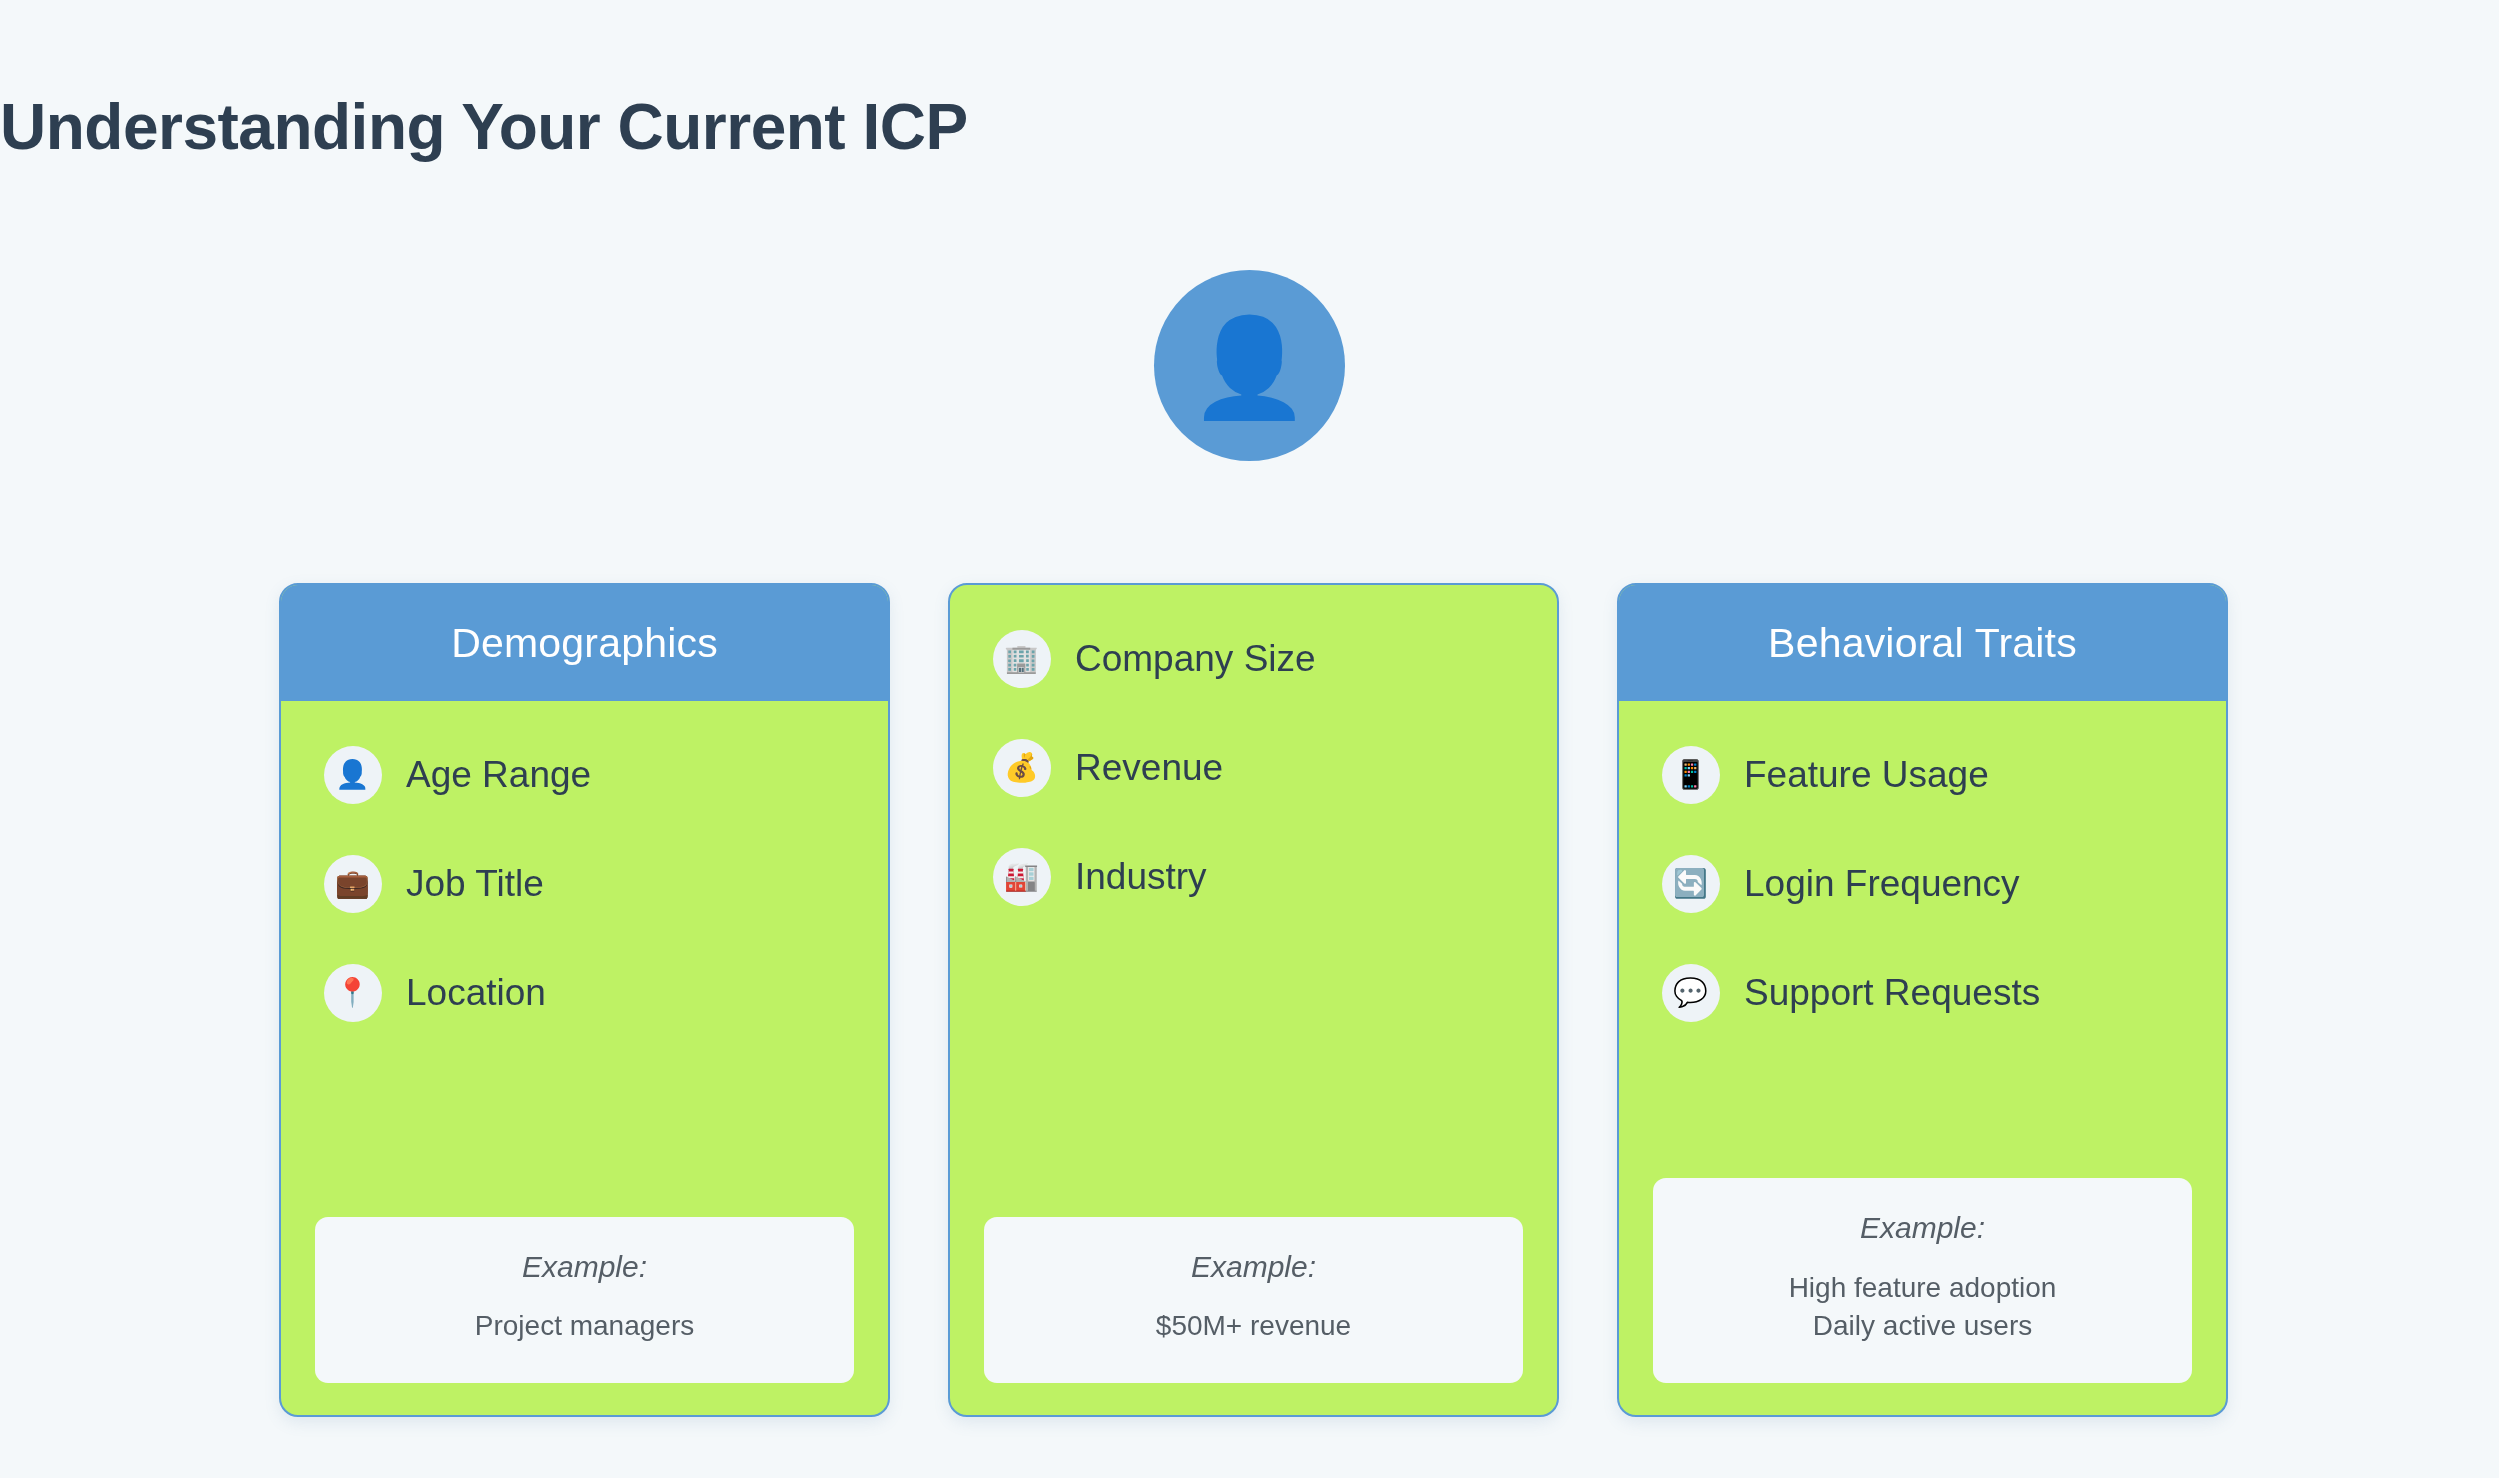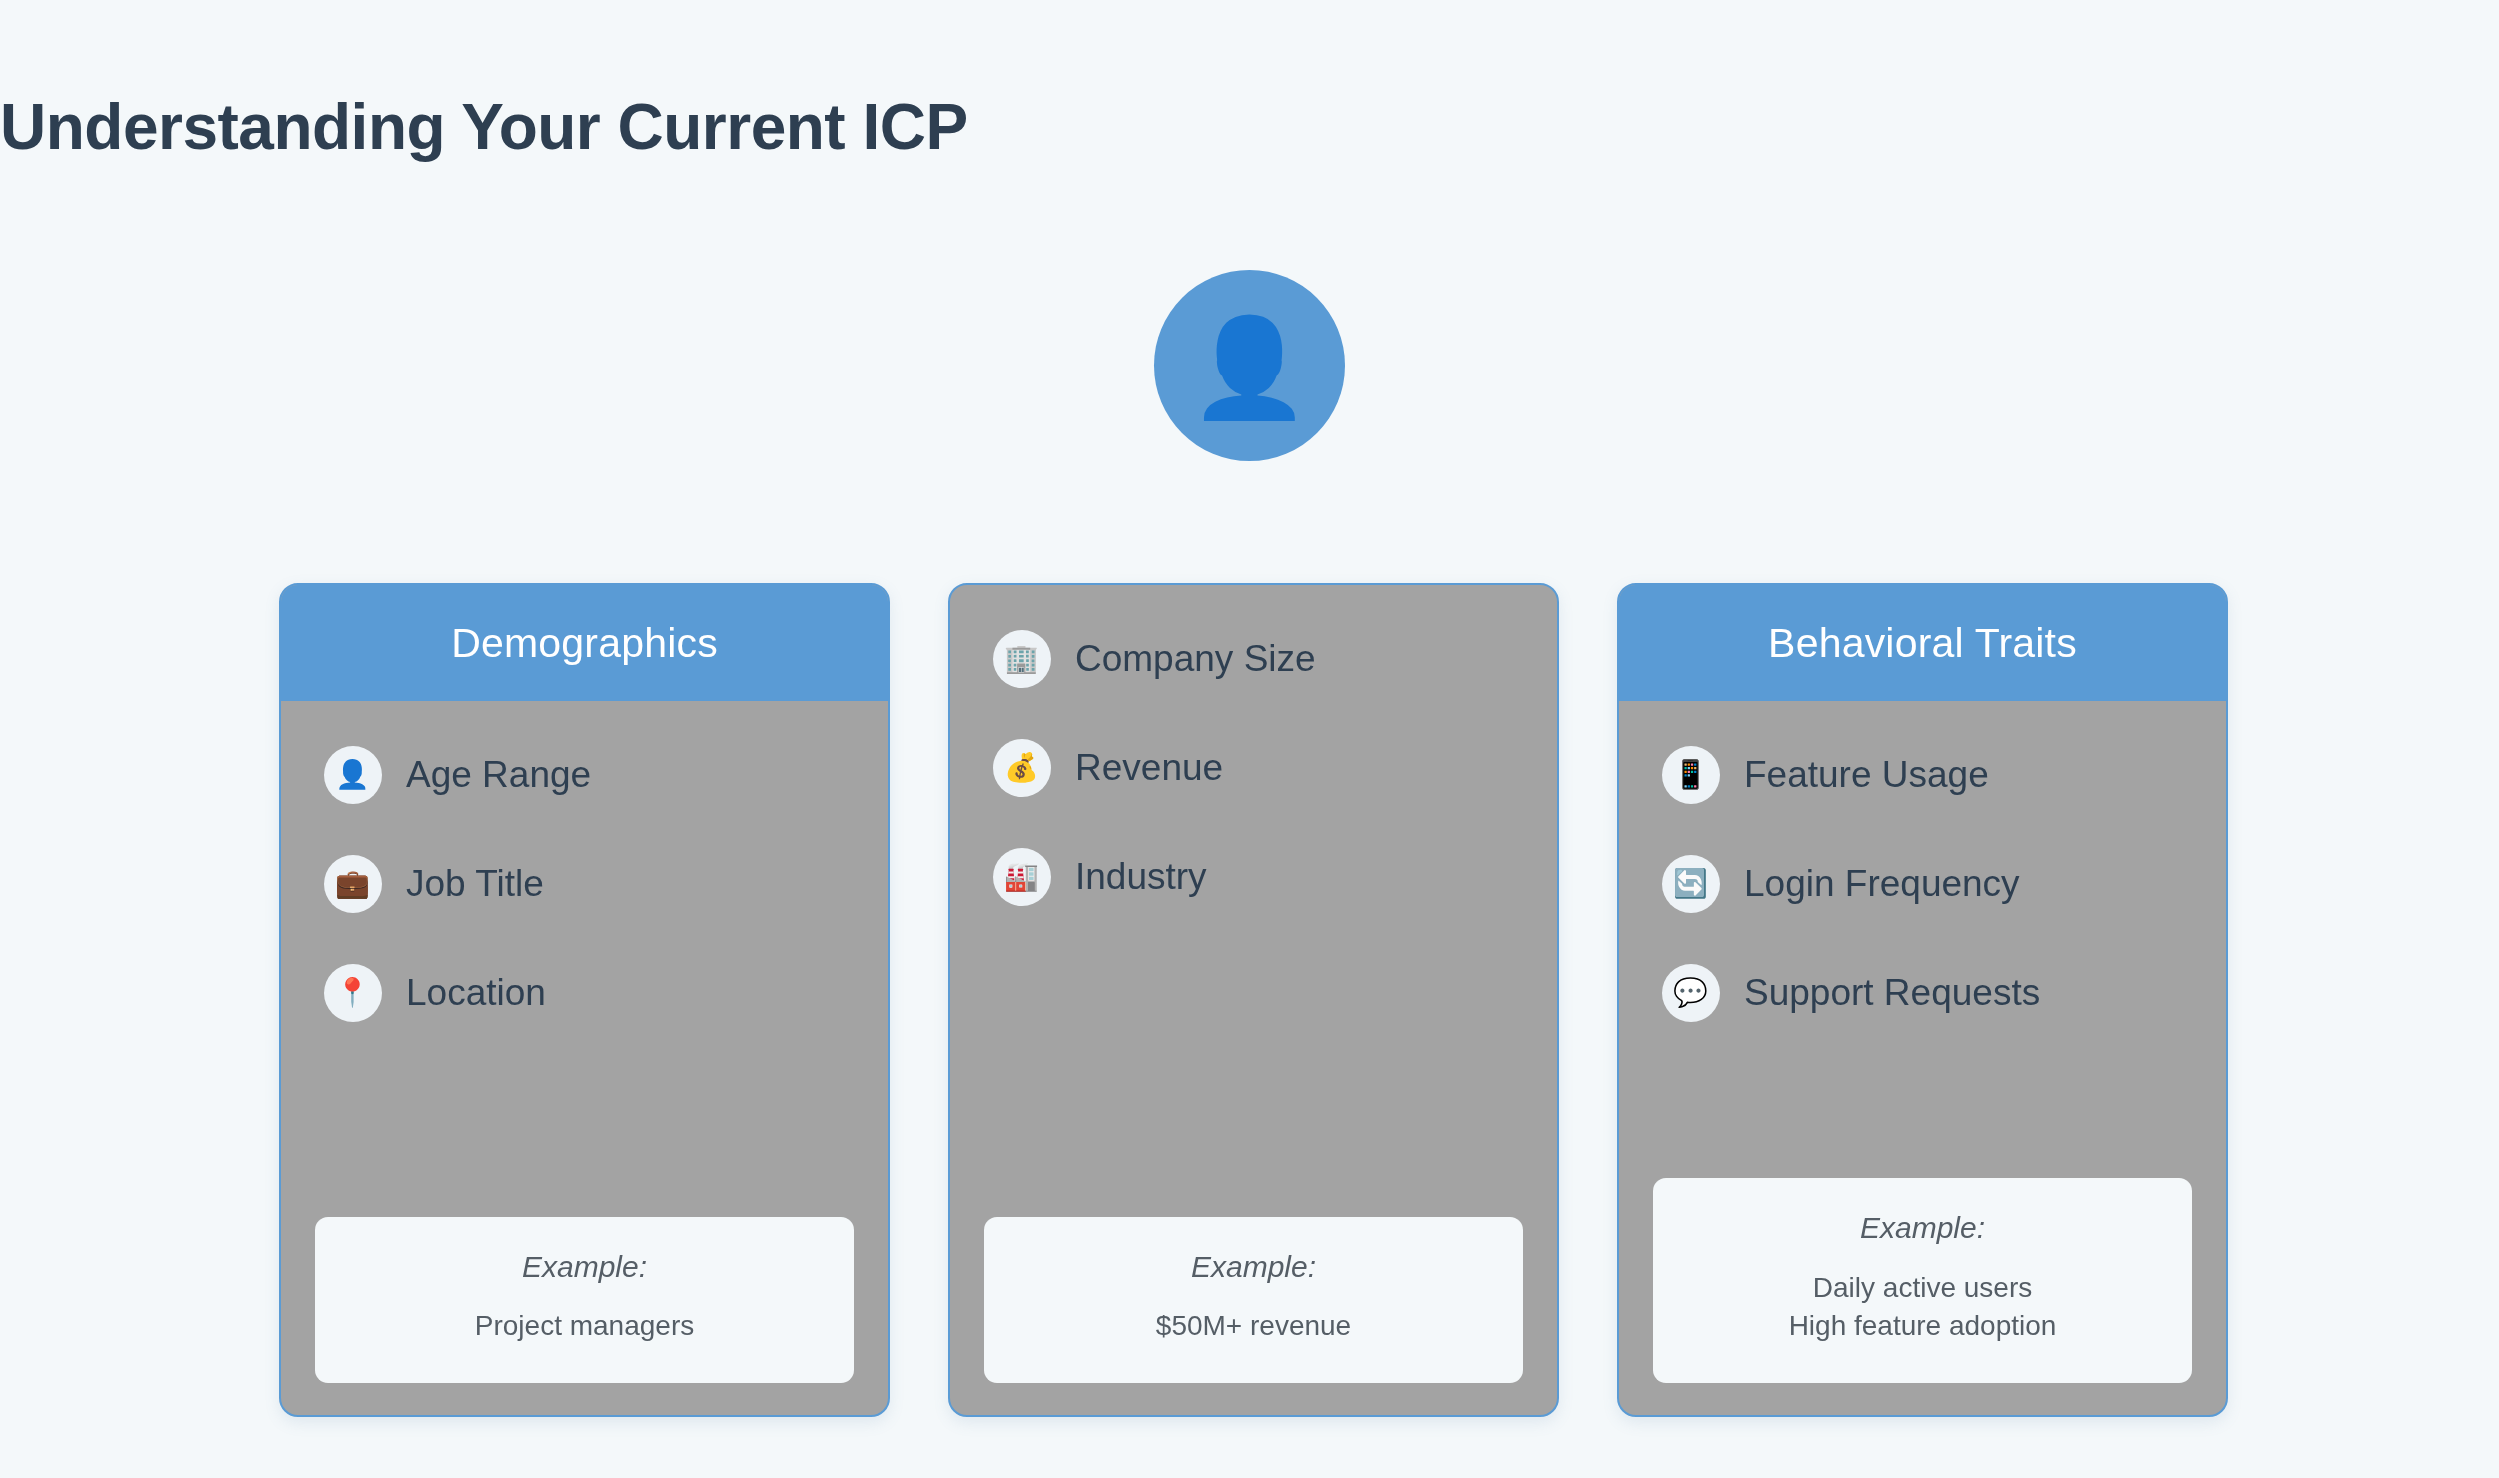--- a/index.html
+++ b/index.html
@@ -59,21 +59,21 @@
     position: absolute;
     top: 583px;
     left: 279px;
     width: 1951px;
     display: flex;
     gap: 58px;
   }
   .card {
     width: 611px;
     box-sizing: border-box;
-    background: #a3a3a3;
+    background: #bef264;
     border: 2.8px solid #5a9bd5;
     border-radius: 19px;
     box-shadow: 0 5.6px 15px rgba(90, 130, 170, 0.13);
     overflow: hidden;
     display: flex;
     flex-direction: column;
     min-height: 834px;
   }
   .card-header {
     background: #5a9bd5;
@@ -234,20 +234,20 @@
           <li class="attr-item">
             <span class="attr-icon">
                 <span>💬</span>
               </span>
             <span class="attr-label">Support Requests</span>
           </li>
         </ul>
       </div>
       <div class="example-box">
         <div class="example-label">Example:</div>
+        <div class="example-line">High feature adoption</div>
         <div class="example-line">Daily active users</div>
-        <div class="example-line">High feature adoption</div>
       </div>
     </div>
 
   </div>
 </div>
 
 
 </body></html>

